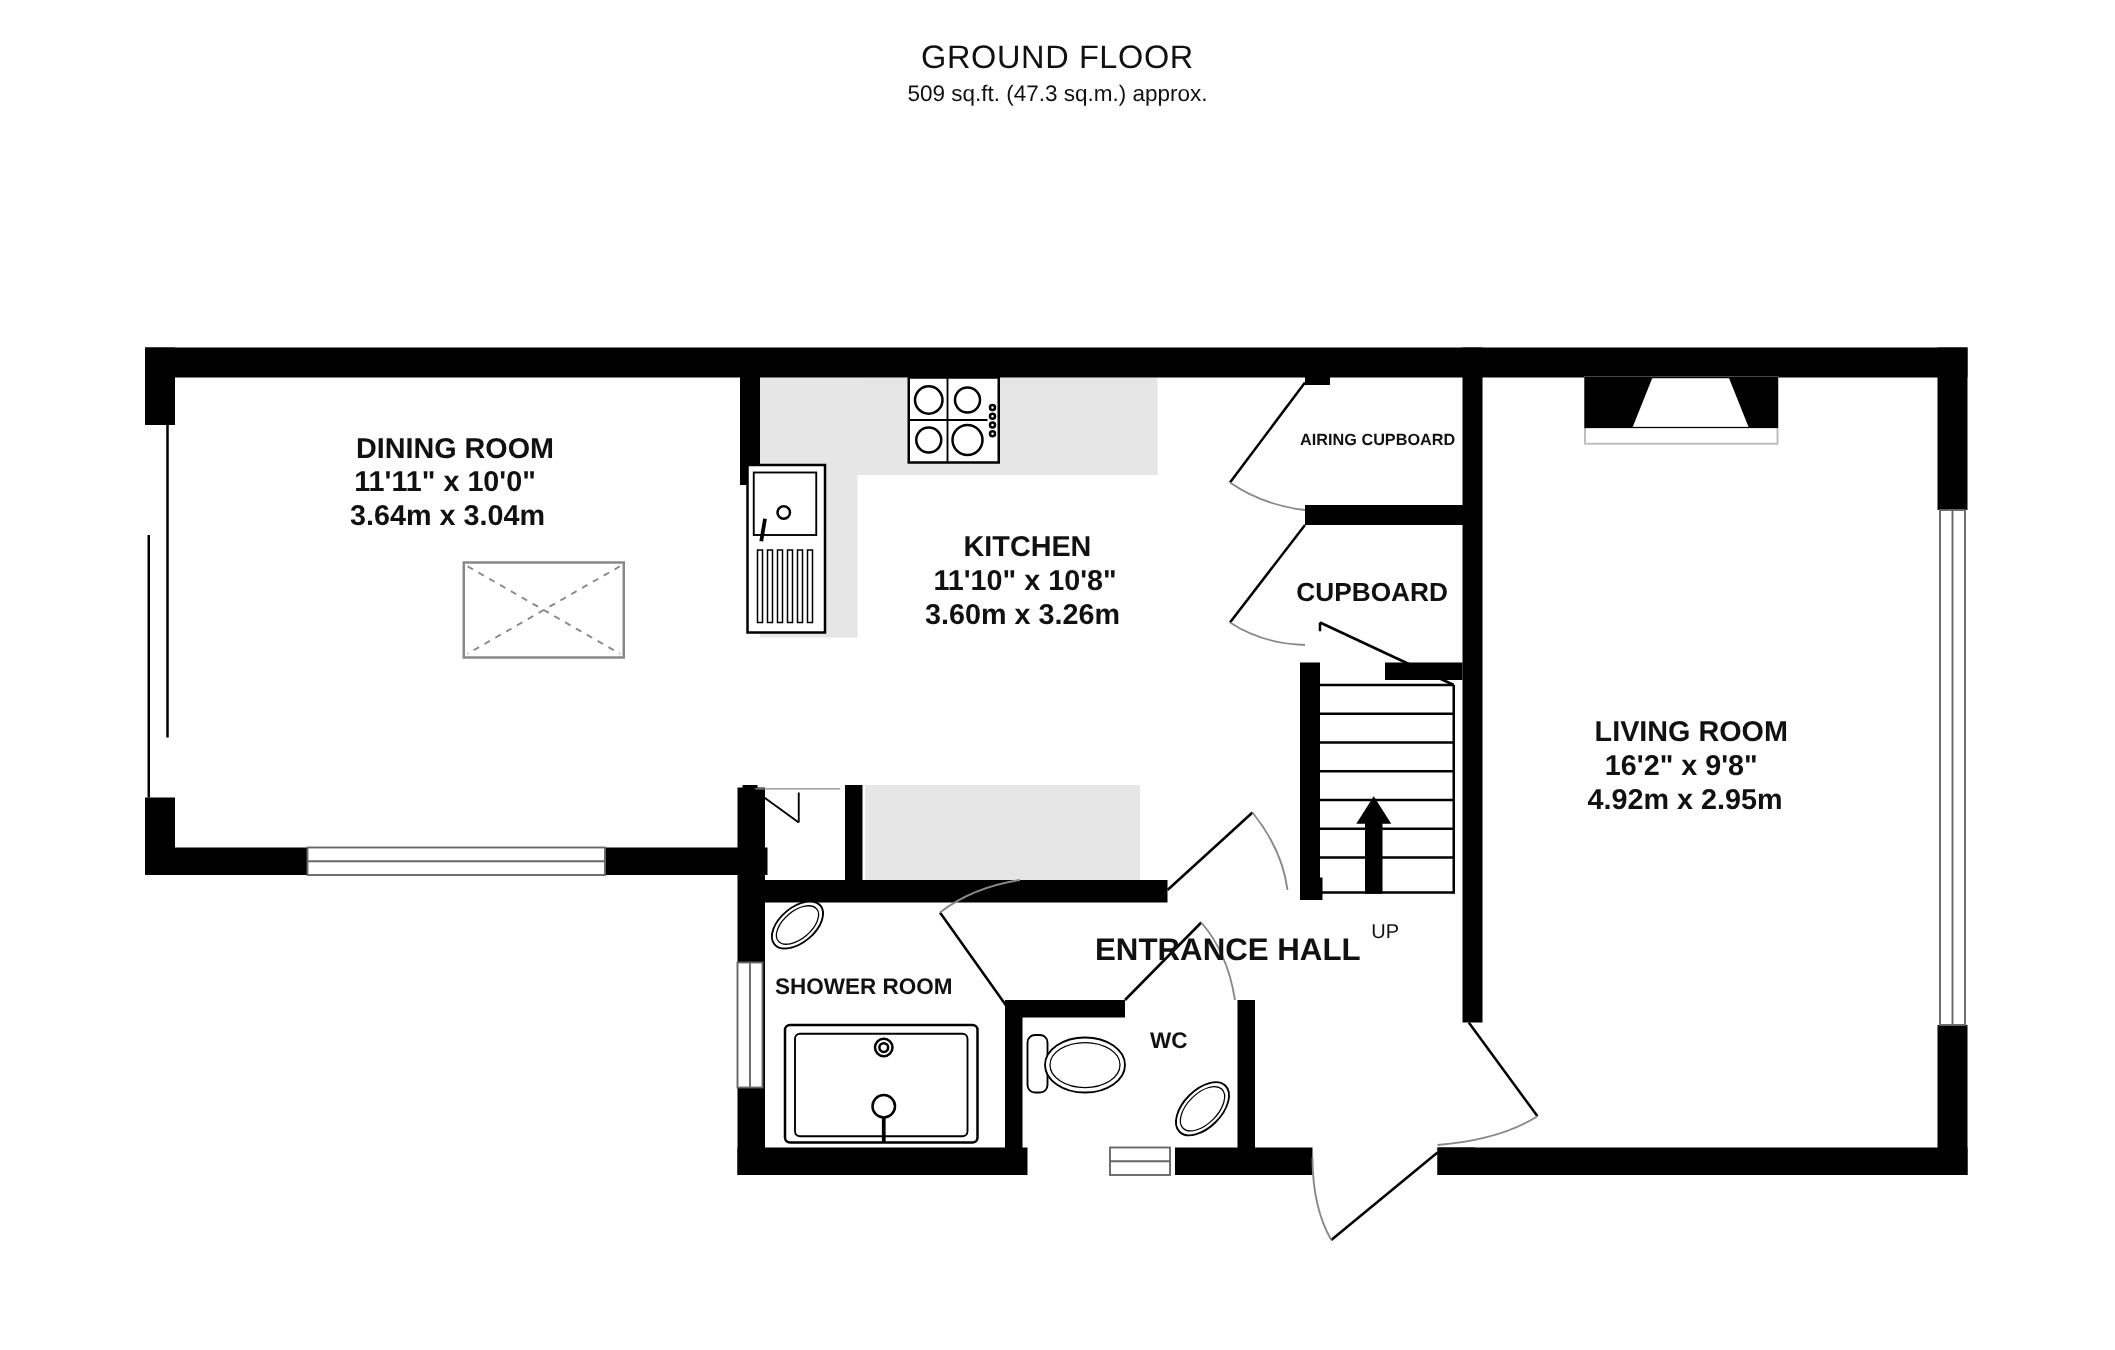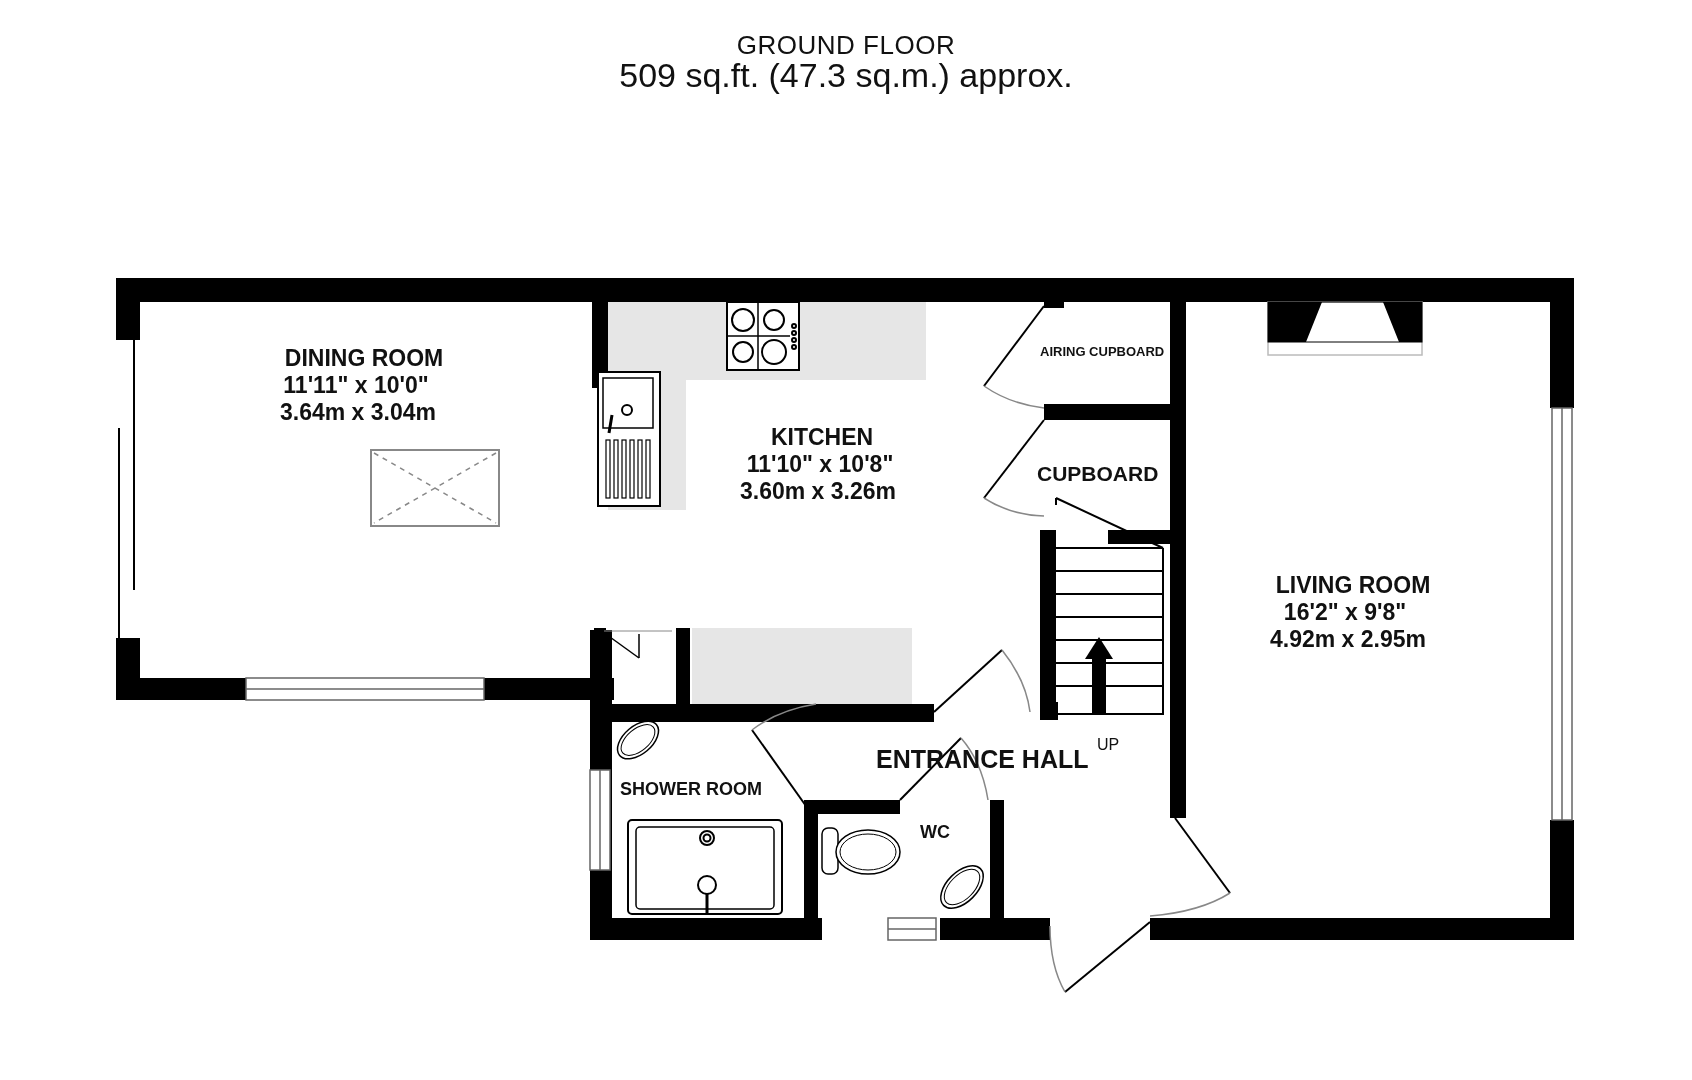--- a/index.html
+++ b/index.html
@@ -1,19 +1,19 @@
 <!DOCTYPE html>
 <html><head>
   <meta charset="utf-8">
   <style>
     html, body { margin:0; padding:0; background:#ffffff; }
     body { width:1692px; height:1080px; position:relative; overflow:hidden; font-family:"Liberation Sans", sans-serif; color:#111; }
     .header { position:absolute; left:0; top:30px; width:1692px; text-align:center; }
     .header .title { font-size:26px; line-height:30px; letter-spacing:0.5px; }
-    .header .area { font-size:34px; line-height:30px; }
+    .header .area { font-size:18px; line-height:30px; }
     svg.plan { position:absolute; left:0; top:0; }
     .room-label { font-family:"Liberation Sans", sans-serif; font-weight:bold; fill:#111; }
     .wall { fill:#000; }
     .counter { fill:#e6e6e6; }
     .thin { stroke:#000; stroke-width:2; fill:none; }
     .arc { stroke:#888; stroke-width:1.5; fill:none; }
     .win { stroke:#666; stroke-width:1.5; fill:#fff; }
   </style>
 </head>
 <body>

